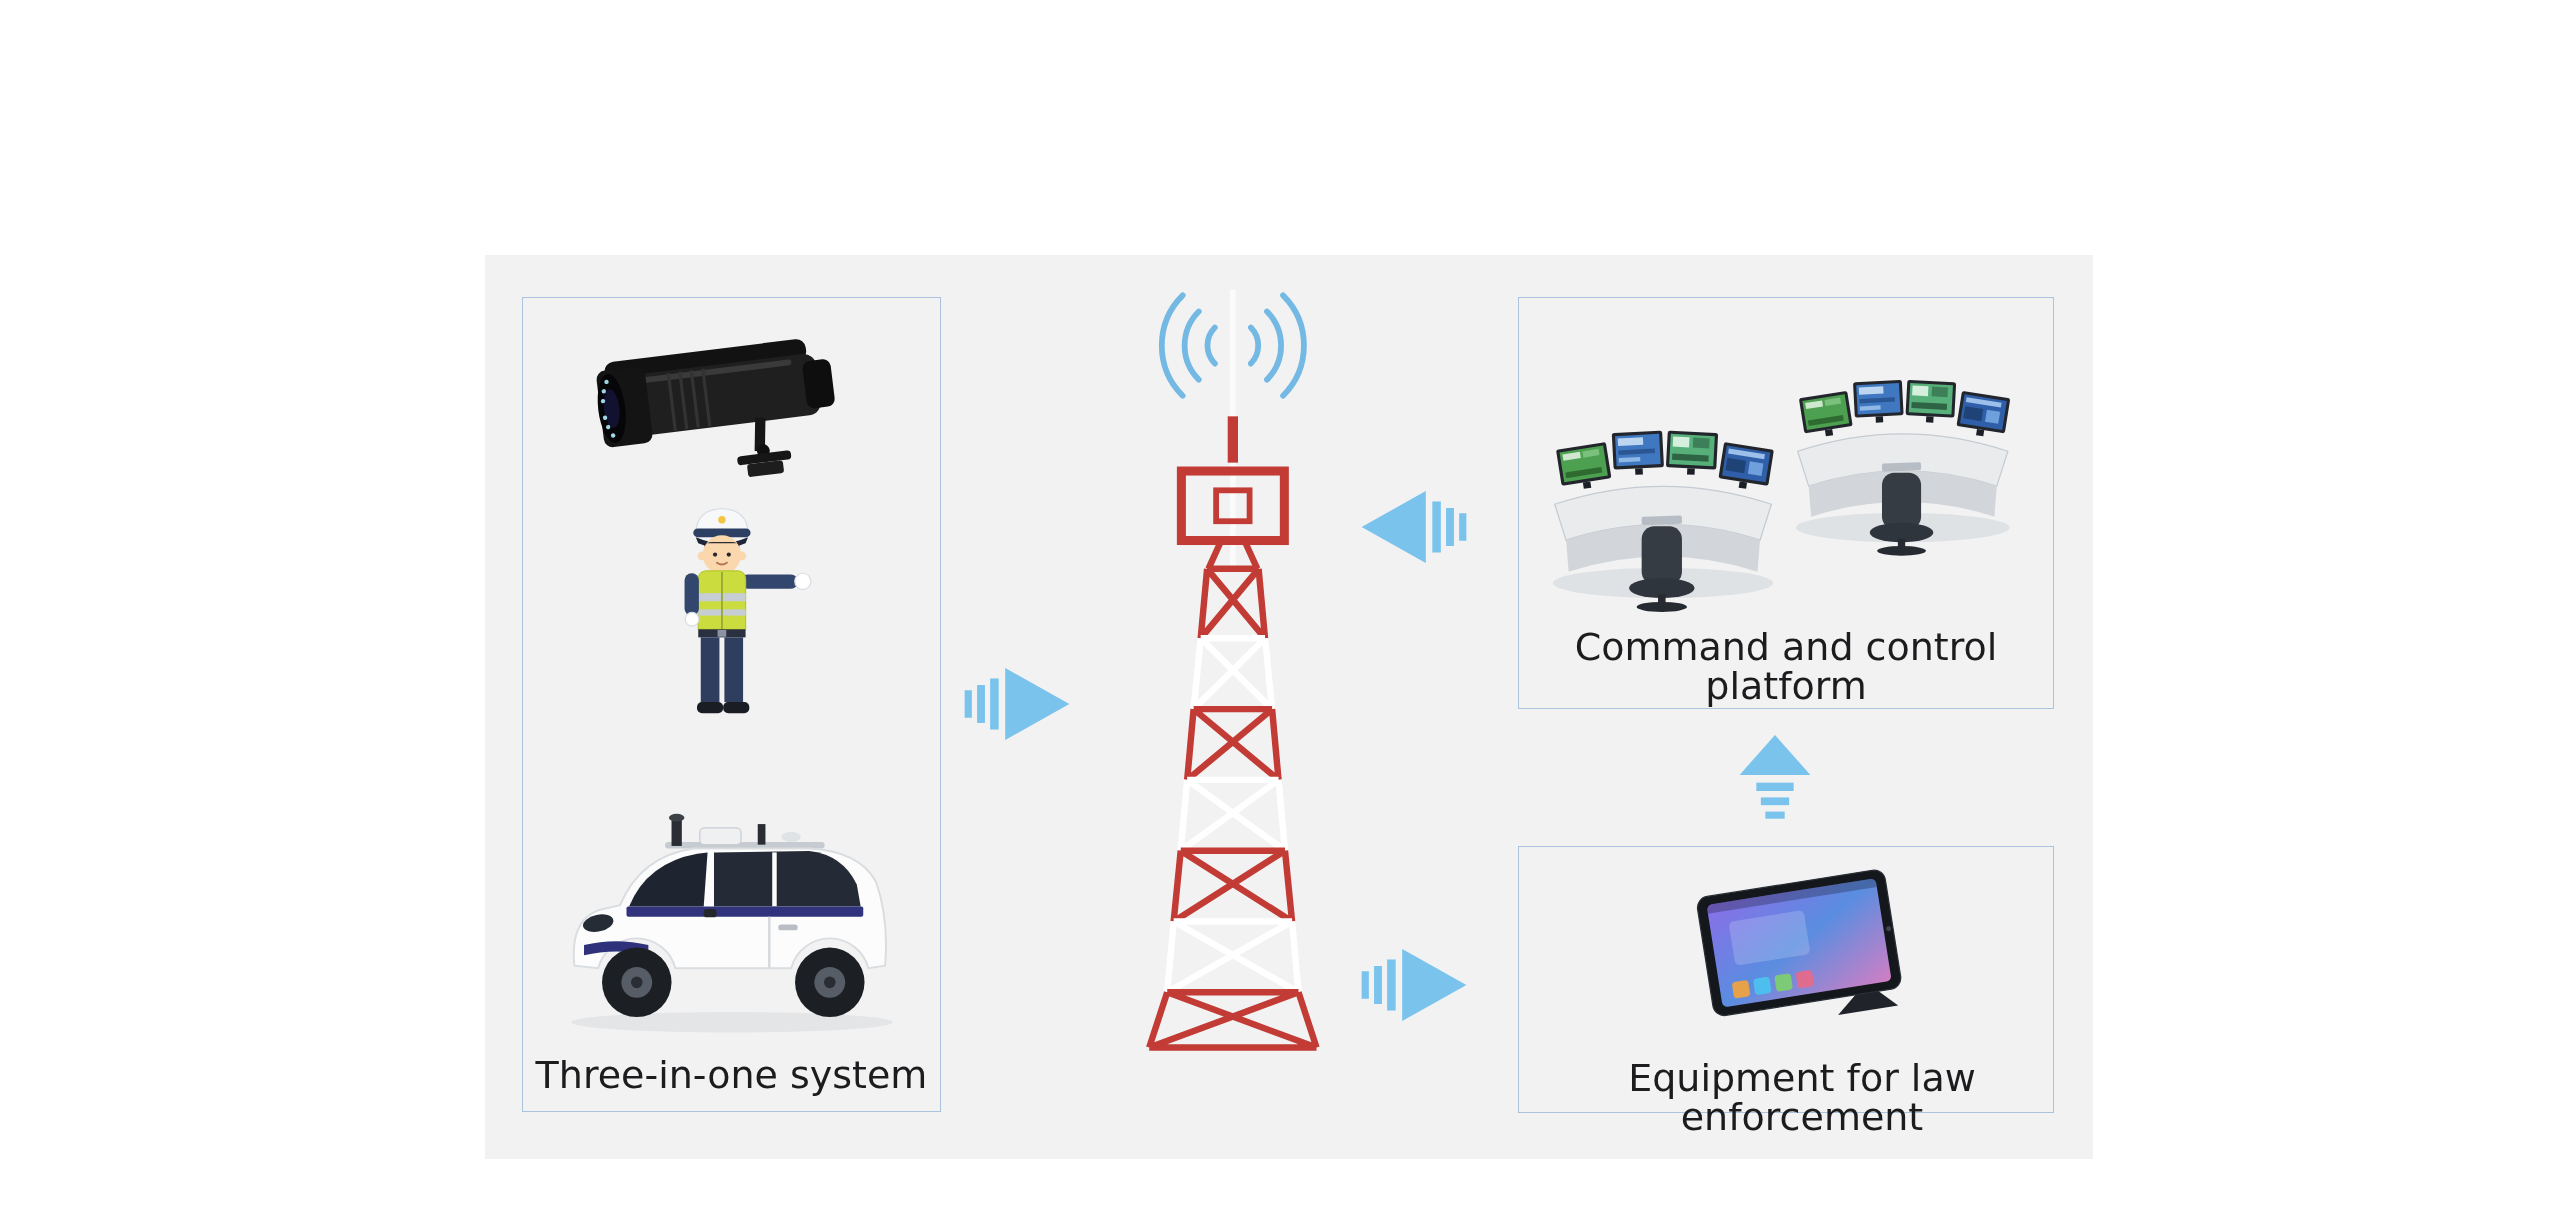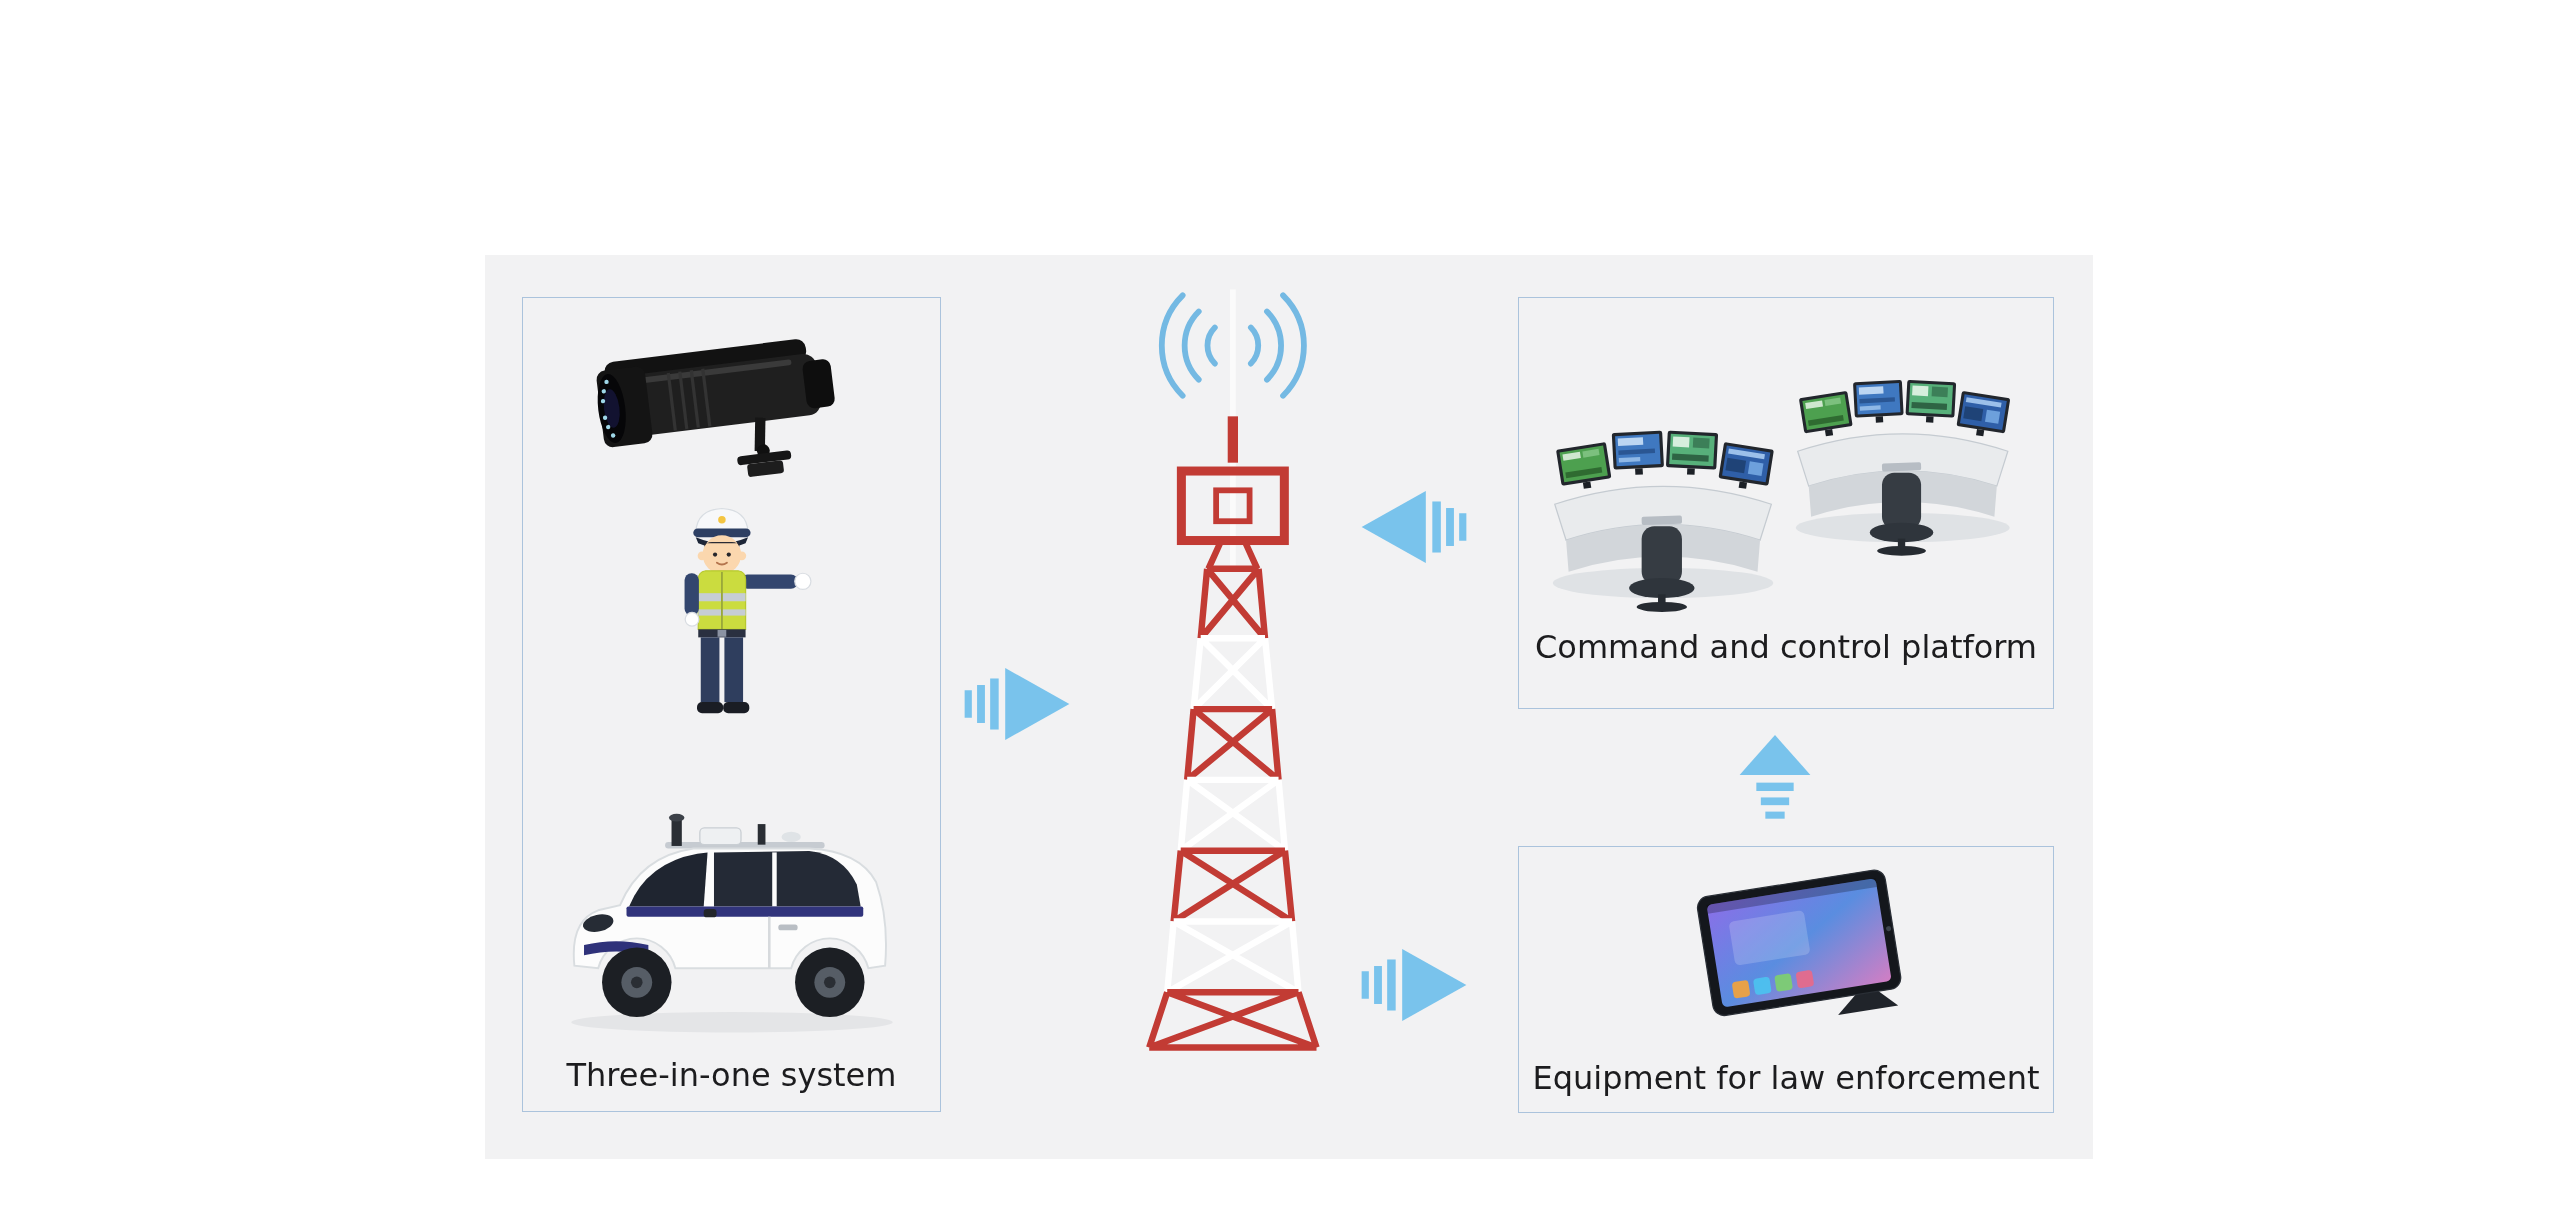--- a/index.html
+++ b/index.html
@@ -4,24 +4,24 @@
 <style>
   html,body{margin:0;padding:0;background:#ffffff;}
   .canvas{position:relative;width:2576px;height:1212px;background:#ffffff;overflow:hidden;
           font-family:"DejaVu Sans","Liberation Sans",sans-serif;}
   .panel{position:absolute;left:485px;top:255px;width:1608px;height:904px;background:#f2f2f3;}
   .node-box{position:absolute;border:1.9px solid #abc3dc;background:transparent;box-sizing:border-box;}
   .box-left{left:522px;top:297px;width:419px;height:815px;}
   .box-top-right{left:1518px;top:297px;width:536px;height:412px;}
   .box-bottom-right{left:1518px;top:846px;width:536px;height:267px;}
   .icon-abs{position:absolute;display:block;}
-  .label{position:absolute;text-align:center;font-size:32px;color:#1c1c1e;line-height:39px;}
+  .label{position:absolute;text-align:center;font-size:38px;color:#1c1c1e;line-height:39px;}
   .lbl-left{left:0;top:758px;width:100%;}
   .lbl-topright{left:0;top:330px;width:100%;}
-  .lbl-bottomright{left:0;top:212px;width:100%;}
+  .lbl-bottomright{left:16px;top:212px;width:100%;}
   .lbl-center{left:1001px;top:1088px;width:464px;}
   .arrow{position:absolute;}
   .arrow svg{display:block;width:100%;height:100%;}
   .arrow-left-flip svg{transform:scaleX(-1);}
 </style>
 </head>
 <body>
 
 <div class="canvas">
   <div class="panel">

